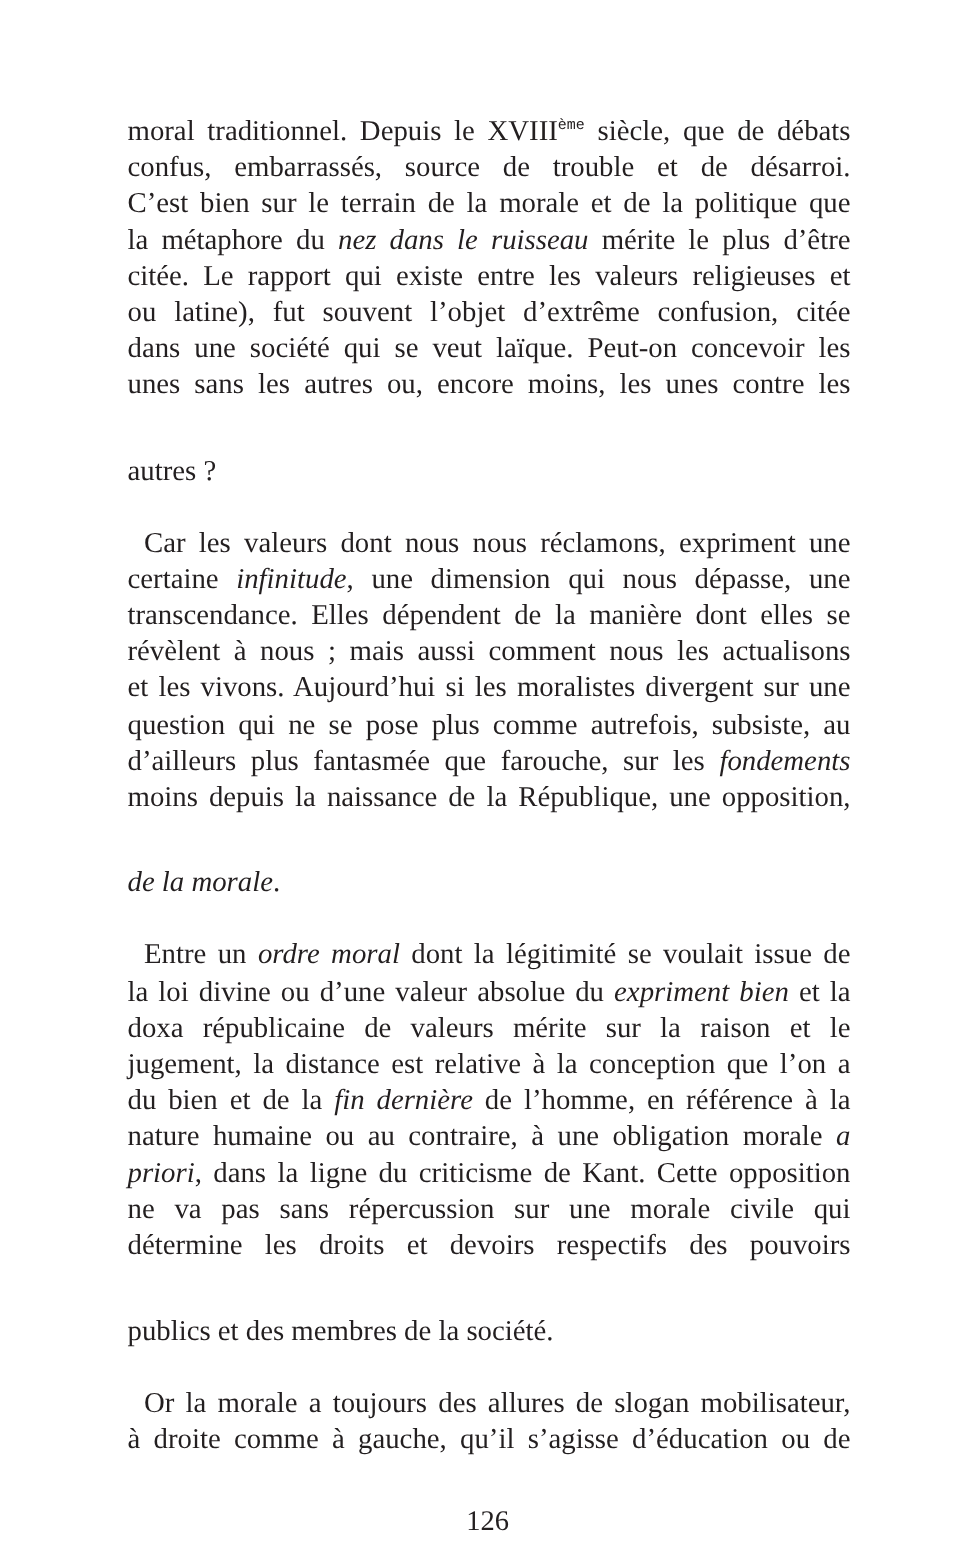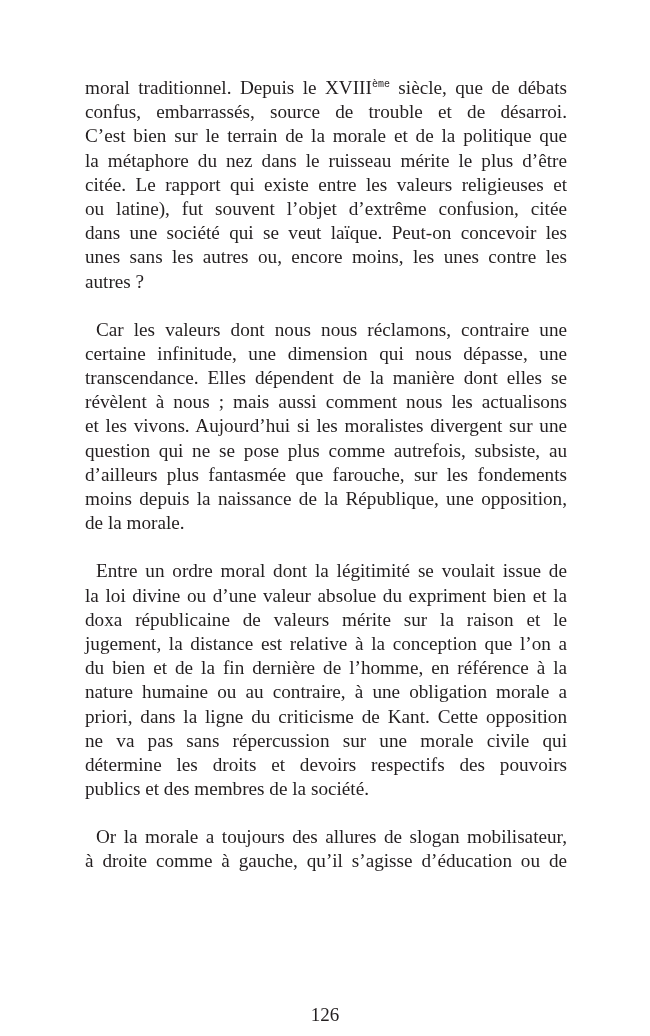--- a/index.html
+++ b/index.html
@@ -31,28 +31,30 @@
     }
     .line {
       display: block;
       text-align: justify;
       text-align-last: justify;
       white-space: nowrap;
       height: 24.2px;
     }
     .line.last {
       text-align-last: left;
+      margin-top: 33px;
     }
     .line.indent {
       padding-left: 11px;
     }
     .line .seg {
       display: inline;
     }
     .line .seg.it {
+      font-style: italic;
     }
     .line .seg.sup {
       font-size: 10px;
       vertical-align: 7px;
       line-height: 0;
       font-family: Liberation Mono, monospace;
     }
     .line-inner {
       display: block;
       white-space: normal;
@@ -103,21 +105,21 @@
       <div class="line">
         <span class="line-inner"><span class="seg">unes sans les autres ou, encore moins, les unes contre les</span></span>
       </div>
       <div class="line last">
         <span class="line-inner"><span class="seg">autres ?</span></span>
       </div>
     </div>
     <div class="gap"></div>
     <div class="para">
       <div class="line indent">
-        <span class="line-inner"><span class="seg">Car les valeurs dont nous nous réclamons, contraire une</span></span>
+        <span class="line-inner"><span class="seg">Car les valeurs dont nous nous réclamons, expriment une</span></span>
       </div>
       <div class="line">
         <span class="line-inner"><span class="seg">certaine </span><span class="seg it">infinitude</span><span class="seg">, une dimension qui nous dépasse, une</span></span>
       </div>
       <div class="line">
         <span class="line-inner"><span class="seg">transcendance. Elles dépendent de la manière dont elles se</span></span>
       </div>
       <div class="line">
         <span class="line-inner"><span class="seg">révèlent à nous ; mais aussi comment nous les actualisons</span></span>
       </div>

